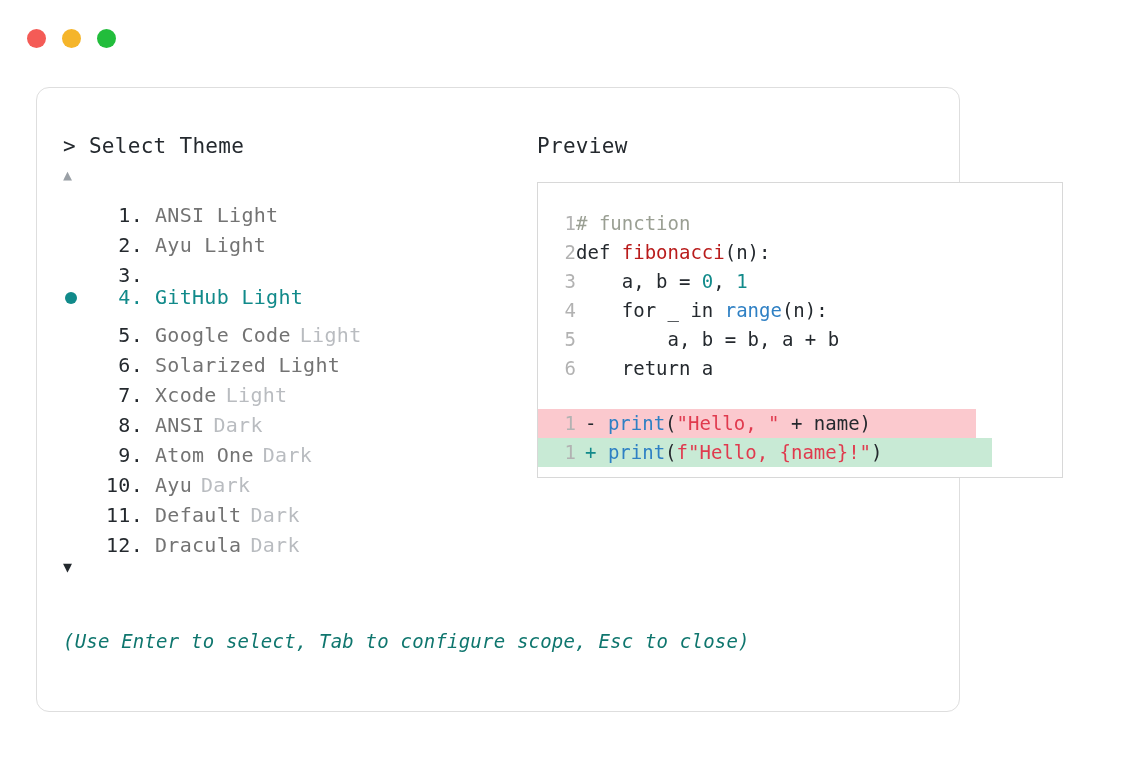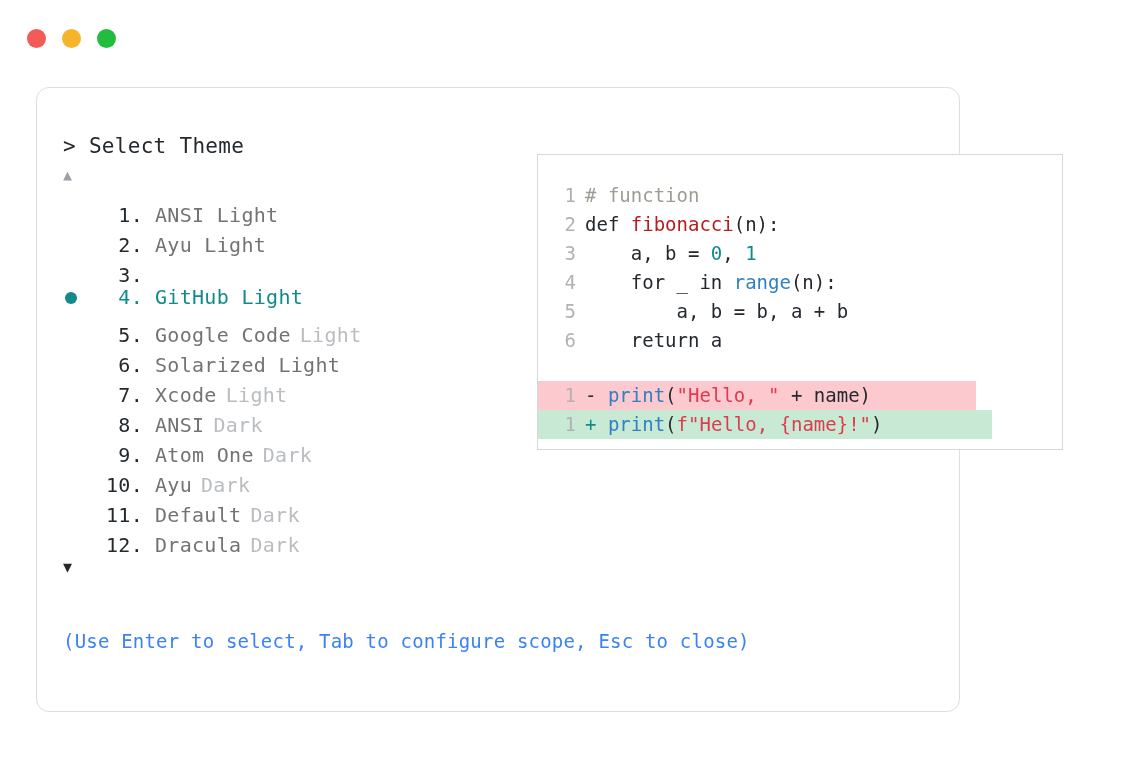--- a/index.html
+++ b/index.html
@@ -127,23 +127,24 @@
     color: #118a8a;
   }
 
   
   .hint {
     position: absolute;
     left: 26px;
     top: 540px;
     font-size: 19px;
     line-height: 26px;
-    color: #3b82f6;
+    color: #0f766e;
     letter-spacing: 0.2px;
     white-space: pre;
+    font-style: italic;
   }
 
   
   .right-col {
     position: absolute;
     left: 500px;
     top: 44px;
     width: 530px;
   }
   .preview-title {
@@ -175,21 +176,20 @@
     height: 29px;
     padding-left: 20px;
   }
   .code-line .gutter {
     width: 18px;
     flex: 0 0 18px;
     text-align: right;
     color: #b2b2b2;
   }
   .code-line .code-text {
-    margin-left: 9px;
     color: #24292e;
   }
 
   .code-gap { height: 26px; }
 
   
   .diff-line {
     display: flex;
     align-items: baseline;
     height: 29px;
@@ -250,20 +250,21 @@
           <div class="theme-row"><div class="bullet-cell"></div><span class="idx">11.</span><span class="theme-name">Default</span><span class="theme-suffix">Dark</span></div>
           <div class="theme-row"><div class="bullet-cell"></div><span class="idx">12.</span><span class="theme-name">Dracula</span><span class="theme-suffix">Dark</span></div>
         </div>
 
       <div class="scroll-arrow down">▼</div>
     </div>
 
     <div class="hint">(Use Enter to select, Tab to configure scope, Esc to close)</div>
 
     <div class="right-col">
+      <div class="preview-title">Preview</div>
       <div class="preview-box">
         <div class="code-area" id="code-area"><div class="code-line"><span class="gutter">1</span><span class="code-text"><span class="tok-comment"># function</span></span></div><div class="code-line"><span class="gutter">2</span><span class="code-text"><span class="tok-keyword">def</span> <span class="tok-func">fibonacci</span>(n):</span></div><div class="code-line"><span class="gutter">3</span><span class="code-text">    a, b = <span class="tok-number">0</span>, <span class="tok-number">1</span></span></div><div class="code-line"><span class="gutter">4</span><span class="code-text">    for _ in <span class="tok-builtin">range</span>(n):</span></div><div class="code-line"><span class="gutter">5</span><span class="code-text">        a, b = b, a + b</span></div><div class="code-line"><span class="gutter">6</span><span class="code-text">    return a</span></div></div>
         <div class="code-gap"></div>
         <div class="code-area" id="diff-area"><div class="diff-line removed"><span class="gutter">1</span><span class="code-text"><span class="sign-minus">-</span> <span class="tok-builtin">print</span>(<span class="tok-string">"Hello, "</span> + name)</span></div><div class="diff-line added"><span class="gutter">1</span><span class="code-text"><span class="sign-plus">+</span> <span class="tok-builtin">print</span>(<span class="tok-string">f"Hello, {name}!"</span>)</span></div></div>
       </div>
     </div>
 
   </div>
 </div>
 

